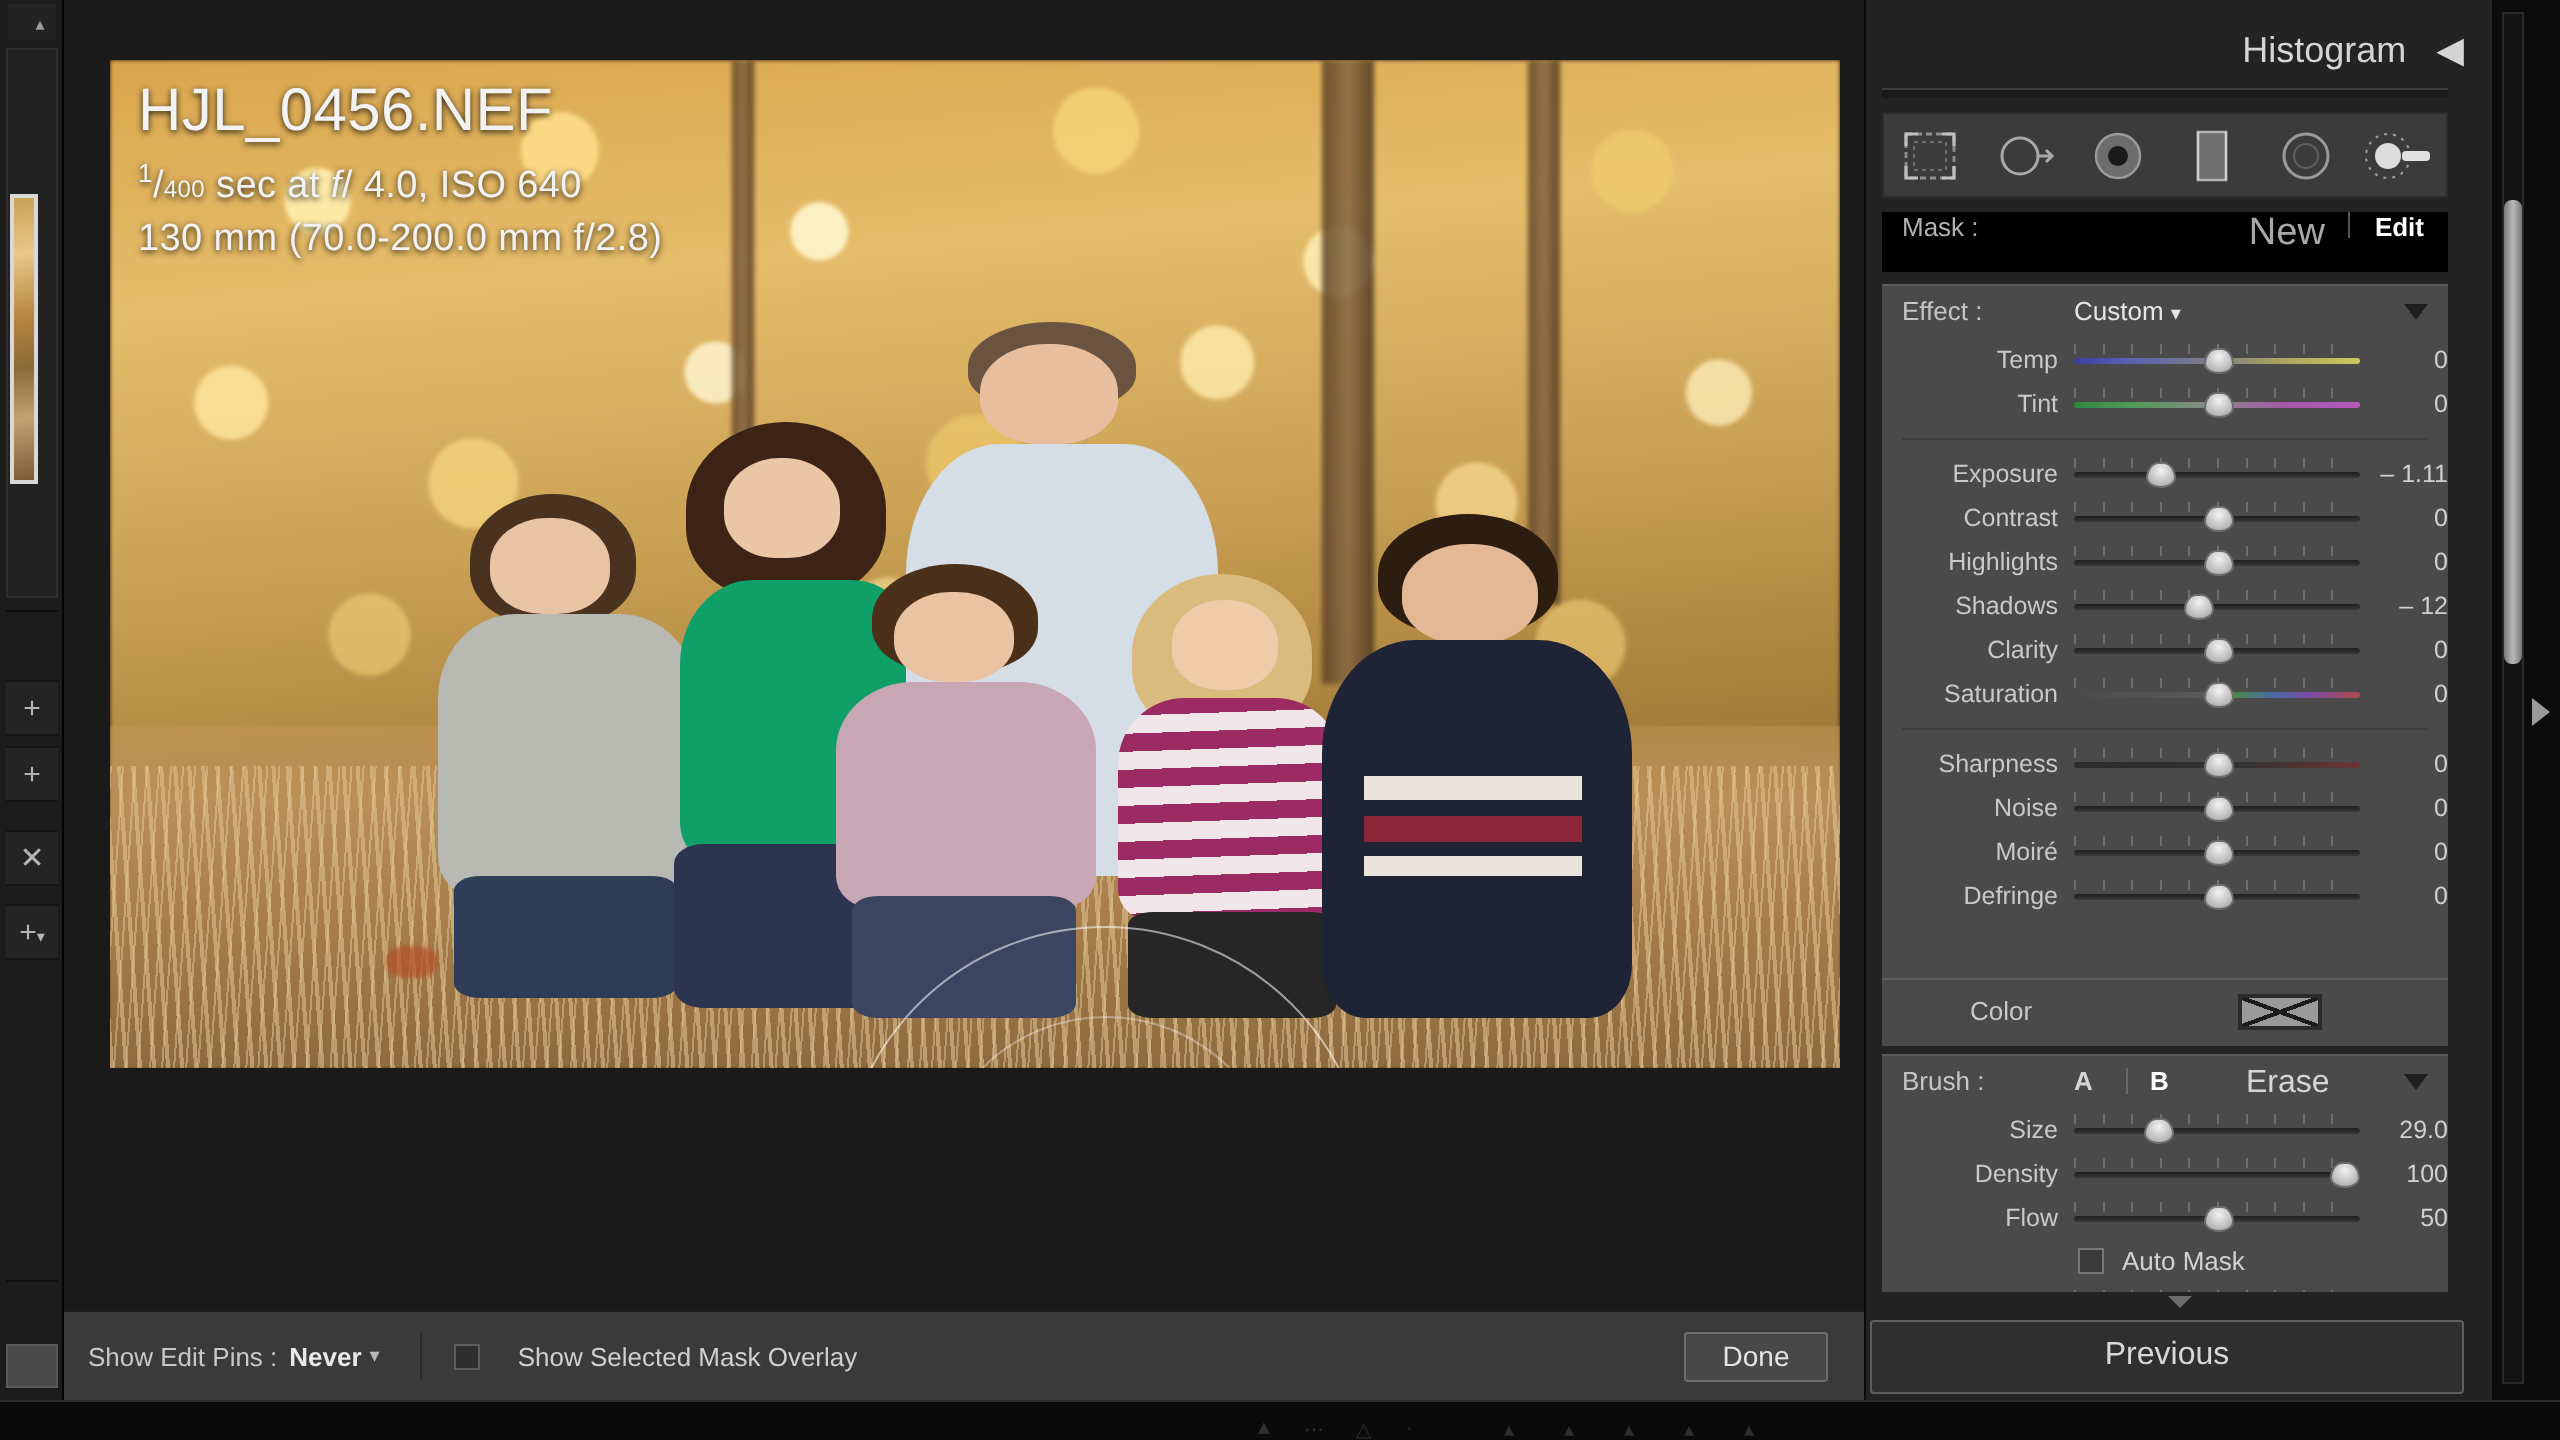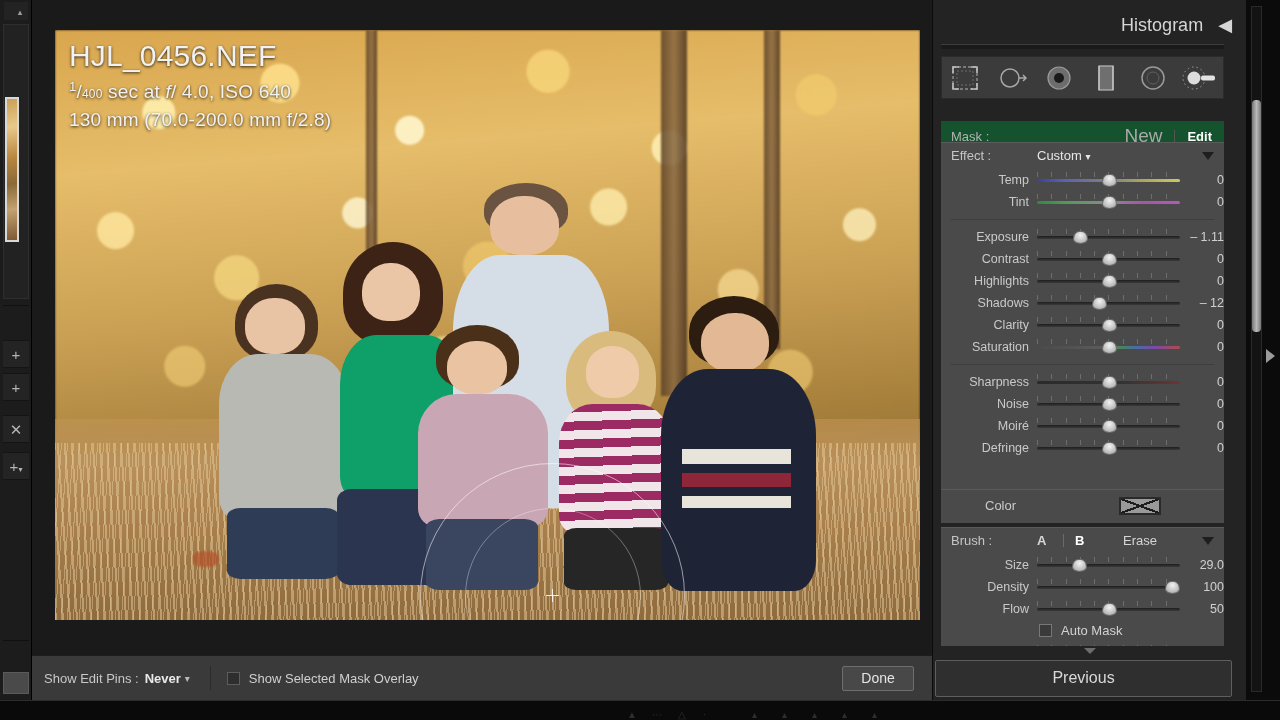--- a/index.html
+++ b/index.html
@@ -46,21 +46,21 @@
   #left-rail .rail-divider {
     position: absolute; left: 3px; width: 26px; height: 1px; background: #101010;
   }
 
   
   #stage {
     position: absolute; left: 32px; top: 0; width: 900px; height: 655px;
     background: #1a1a1a;
   }
   #photo {
-    position: absolute; left: 23px; top: 30px; width: 865px; height: 590px;
+    position: absolute; left: 23px; top: 30px; width: 865px; height: 504px;
     overflow: hidden; background: #2a1c10;
   }
   
   .bokeh {
     position: absolute; inset: 0;
     background:
       radial-gradient(circle at 12% 14%, rgba(255,236,170,.95) 0 16px, rgba(255,236,170,0) 17px),
       radial-gradient(circle at 26% 9%, rgba(255,224,140,.85) 0 19px, rgba(255,224,140,0) 20px),
       radial-gradient(circle at 41% 17%, rgba(255,246,205,.9) 0 14px, rgba(255,246,205,0) 15px),
       radial-gradient(circle at 57% 7%, rgba(248,214,122,.8) 0 21px, rgba(248,214,122,0) 22px),
@@ -135,21 +135,21 @@
     display: flex; align-items: center;
   }
   #toolbar .tb-label { color: #c8c8c8; font-size: 13px; margin-left: 12px; }
   #toolbar .tb-value { color: #e9e9e9; font-size: 13px; font-weight: bold; margin-left: 6px; }
   .updown { display:inline-block; color:#b9b9b9; font-size:10px; margin-left:4px; line-height:13px; }
   #toolbar .tb-sep { width: 1px; height: 24px; background: #2a2a2a; margin: 0 16px 0 20px; }
   .cbx {
     width: 13px; height: 13px; background: #2e2e2e;
     border: 1px solid #5d5d5d; display: inline-block;
   }
-  #toolbar .tb-chk-label { color: #cfcfcf; font-size: 13px; margin-left: 9px; }
+  #toolbar .tb-chk-label { color: #cfcfcf; font-size: 13px; margin-left: 19px; }
   #done-btn {
     position: absolute; right: 18px; top: 10px; width: 72px; height: 25px;
     background: #484848; border: 1px solid #6e6e6e; border-radius: 2px;
     color: #e4e4e4; font-size: 14px; line-height: 23px; text-align: center;
   }
 
   
   #right-panel {
     position: absolute; left: 933px; top: 0; width: 313px; height: 700px;
     background: #232323;
@@ -162,22 +162,22 @@
                background: #1a1a1a; border-top: 1px solid #3d3d3d; }
 
   #tool-strip {
     position: absolute; left: 8px; top: 56px; right: 22px; height: 43px;
     background: #3b3b3b; border: 1px solid #2b2b2b;
     display: flex; align-items: center; justify-content: space-around;
   }
   .tool-ic { width: 40px; height: 34px; position: relative; }
 
   #mask-row {
-    position: absolute; left: 8px; right: 22px; top: 121px; height: 30px;
-    background: #14532d; display: flex; align-items: center;
+    position: absolute; left: 8px; right: 22px; top: 106px; height: 30px;
+    background: #000000; display: flex; 
   }
   #mask-row .lbl { color: #b2b2b2; font-size: 13px; margin-left: 10px; }
   #mask-row .spacer { flex: 1; }
   #mask-new { color: #a8a8a8; font-size: 19px; }
   #mask-bar { width: 1px; height: 13px; background: #555; margin: 0 12px; }
   #mask-edit { color: #ffffff; font-size: 13px; font-weight: bold; margin-right: 12px; }
 
   .panel-block {
     position: absolute; left: 8px; right: 22px;
     background: #4a4a4a; border-top: 1px solid #5a5a5a;
@@ -235,21 +235,21 @@
     content: ""; position: absolute; left: 0; top: 0; width: 100%; height: 100%;
   }
   #color-swatch:before { background: linear-gradient(to bottom right, transparent 46%, #1c1c1c 46%, #1c1c1c 54%, transparent 54%); }
   #color-swatch:after  { background: linear-gradient(to bottom left,  transparent 46%, #1c1c1c 46%, #1c1c1c 54%, transparent 54%); }
 
   .brush-head { position: relative; height: 26px; }
   .brush-head .lbl { position: absolute; left: 10px; top: 5px; color: #c5c5c5; font-size: 13px; }
   .brush-head .a   { position: absolute; left: 96px; top: 5px; color: #d6d6d6; font-size: 13px; font-weight: bold; }
   .brush-head .pipe{ position: absolute; left: 122px; top: 6px; width: 1px; height: 13px; background: #6a6a6a; }
   .brush-head .b   { position: absolute; left: 134px; top: 5px; color: #ffffff; font-size: 13px; font-weight: bold; }
-  .brush-head .er  { position: absolute; left: 182px; top: 5px; color: #d6d6d6; font-size: 13px; }
+  .brush-head .er  { position: absolute; left: 182px; top: 5px; color: #d6d6d6; font-size: 16px; }
   .brush-head .caret-dn {
     position: absolute; right: 10px; top: 9px;
     width: 0; height: 0; border-left: 6px solid transparent; border-right: 6px solid transparent;
     border-top: 8px solid #1e1e1e;
   }
   .automask-row { position: relative; height: 22px; }
   .automask-row .cbx2 {
     position: absolute; left: 98px; top: 4px; width: 13px; height: 13px;
     background: #3a3a3a; border: 1px solid #777;
   }

